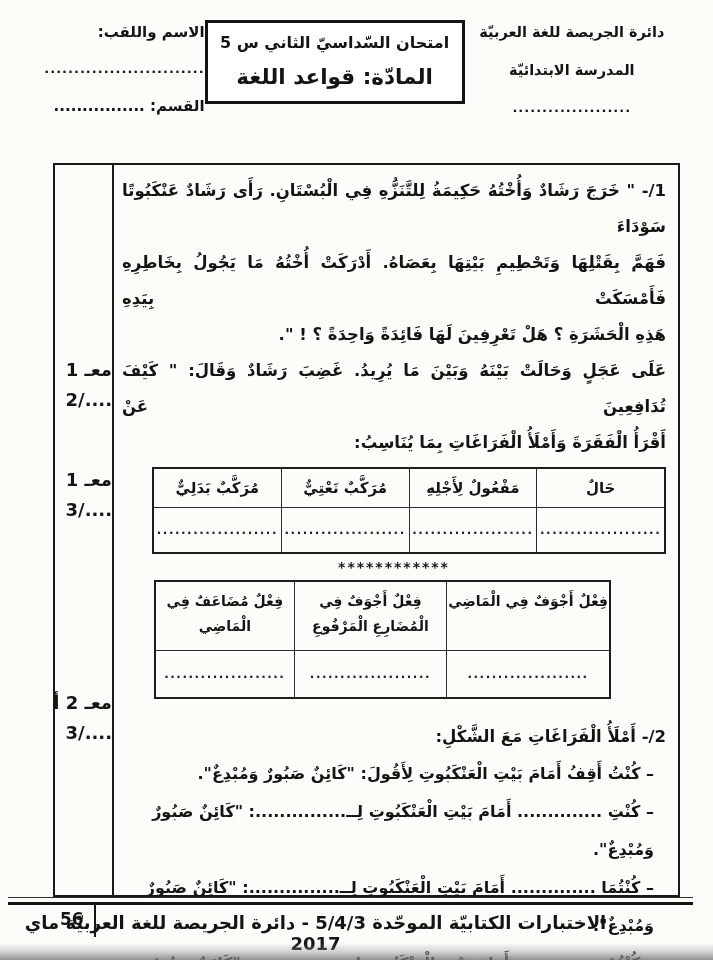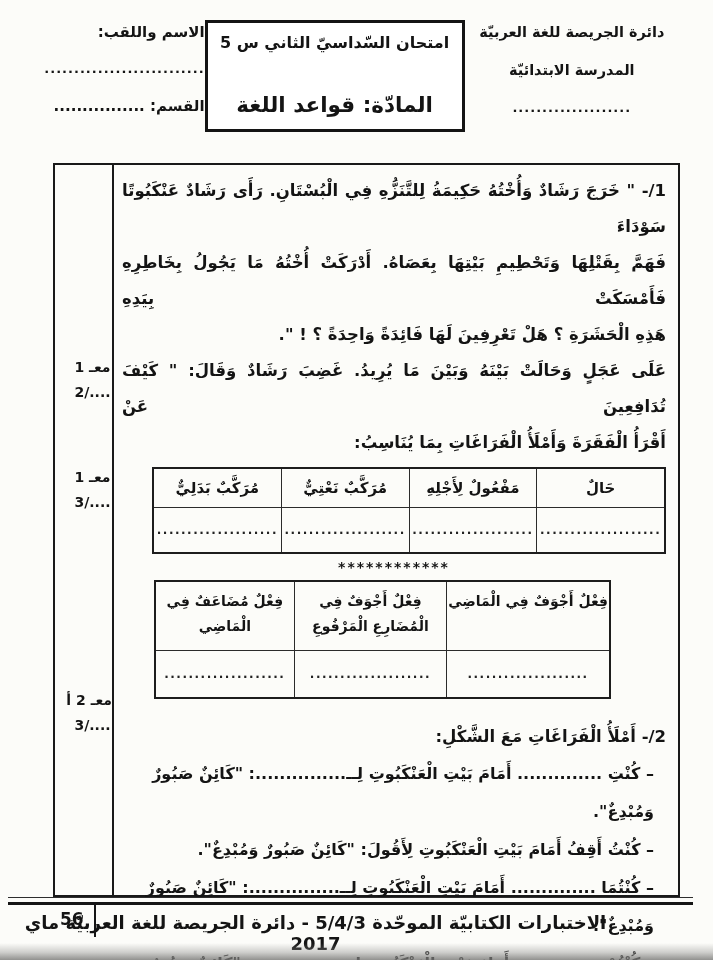--- a/index.html
+++ b/index.html
@@ -10,26 +10,26 @@
   }
   
   .hdr { position:absolute; top:20px; right:42px; left:42px; display:flex; justify-content:space-between; align-items:flex-start; }
   .hdr-right { width:205px; text-align:center; font-size:14.5px; font-weight:700;padding-left:8px; }
   .hdr-right > div { line-height:24px; margin-bottom:14px; }
   .hdr-left { width:168px; text-align:right; font-size:15px; font-weight:700; }
   .hdr-left > div { line-height:24px; margin-bottom:13px; }
   .dots { letter-spacing:1px; font-size:13px; font-weight:700; white-space:nowrap; overflow:hidden; }
   .exam-box { width:250px; border:3px solid #141414; background:#fff; text-align:center; padding:10px 6px 12px; }
   .exam-line1 { font-size:16px; font-weight:600; padding-bottom:12px; }
-  .exam-line2 { font-size:21.5px; font-weight:800;margin-top:28px; }
+  .exam-line2 { font-size:21.5px; font-weight:800; }
   
   .main-box { position:absolute; top:163px; left:53px; right:33px; height:730px; border:2.5px solid #191919; display:flex; }
   .content { flex:1 1 auto; min-width:0; padding:8px 12px 0 8px; }
   .marks { flex:0 0 57px; position:relative; border-right:2px solid #191919; }
-  .mark-block { position:absolute; right:0; left:0; text-align:center; font-size:14px; font-weight:700;padding-left:18px; }
+  .mark-block { position:absolute; right:0; left:0; text-align:center; font-size:18px; font-weight:700;padding-left:18px; }
   .mark-block .crit { margin-bottom:9px; white-space:nowrap; }
   .mark-block .score span { direction:ltr; unicode-bidi:isolate; }
   
   .q1-line { font-size:16.5px; font-weight:600; line-height:36px; text-align:right; }
   .just { text-align:justify; text-align-last:justify; }
   table { border-collapse:collapse; }
   .t1 { width:514px; margin:6px 0 0 auto; border:2.2px solid #1d1d1d; }
   .t2 { width:457px; margin:2px 55px 0 auto; border:2.2px solid #1d1d1d; }
   .t1 th, .t1 td, .t2 th, .t2 td { border:1.6px solid #2b2b2b; text-align:center; }
   .t1 th { height:36px; font-size:15px; font-weight:700; }
@@ -111,22 +111,22 @@
         </tr>
         <tr>
           <td class="dots-cell">....................</td>
           <td class="dots-cell">....................</td>
           <td class="dots-cell">....................</td>
         </tr>
       </tbody>
         </table>
 
       <div class="q2-head">2/- أَمْلَأُ الْفَرَاغَاتِ مَعَ الشَّكْلِ:</div>
+      <div class="q2-item">– كُنْتُ أَقِفُ أَمَامَ بَيْتِ الْعَنْكَبُوتِ لِأَقُولَ: "كَائِنٌ صَبُورٌ وَمُبْدِعٌ".</div>
       <div class="q2-item">– كُنْتِ .............. أَمَامَ بَيْتِ الْعَنْكَبُوتِ لِــ...............: "كَائِنٌ صَبُورٌ وَمُبْدِعٌ".</div>
-      <div class="q2-item">– كُنْتُ أَقِفُ أَمَامَ بَيْتِ الْعَنْكَبُوتِ لِأَقُولَ: "كَائِنٌ صَبُورٌ وَمُبْدِعٌ".</div>
       <div class="q2-item">– كُنْتُمَا .............. أَمَامَ بَيْتِ الْعَنْكَبُوتِ لِــ...............: "كَائِنٌ صَبُورٌ وَمُبْدِعٌ".</div>
       <div class="q2-item">– كُنْتُمْ .............. أَمَامَ بَيْتِ الْعَنْكَبُوتِ لِــ...............: "كَائِنٌ صَبُورٌ وَمُبْدِعٌ".</div>
     </div>
 
     <aside class="marks">
       <div class="mark-block" style="top:194px;">
         <div class="crit">معـ 1</div>
         <div class="score"><span>2/....</span></div>
       </div>
       <div class="mark-block" style="top:304px;">

